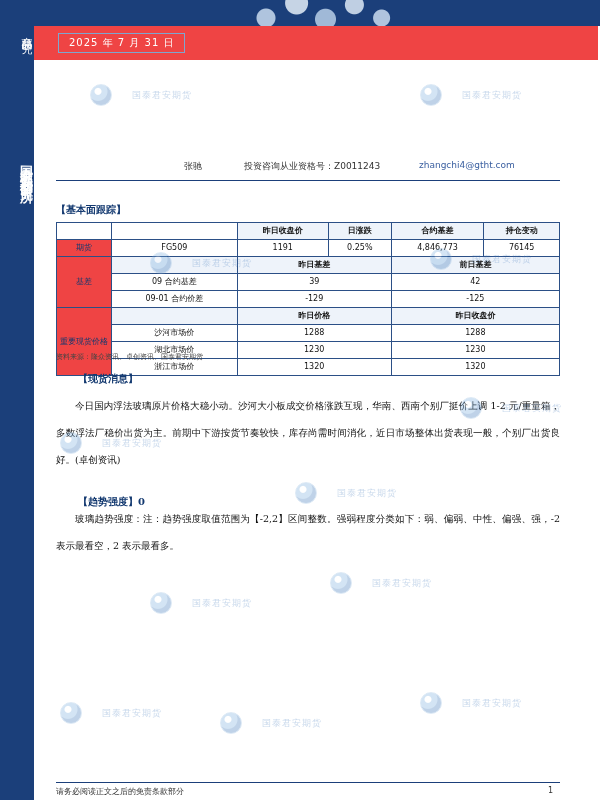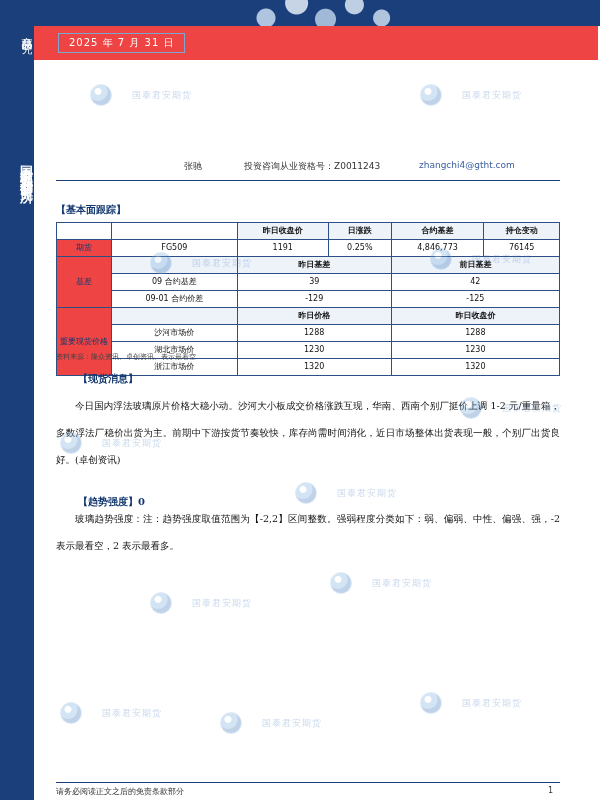--- a/index.html
+++ b/index.html
@@ -278,21 +278,21 @@
       <td colspan="2">1230</td>
     </tr>
     <tr>
       <td>浙江市场价</td>
       <td colspan="2">1320</td>
       <td colspan="2">1320</td>
     </tr>
   </tbody>
     </table>
 
-  <div class="srcline">资料来源：隆众资讯、卓创资讯、表示最看空</div>
+  <div class="srcline">资料来源：隆众资讯、卓创资讯、国泰君安期货</div>
 
   <div class="sec-head" style="left:78px;top:372px;text-align:right;">【现货消息】</div>
   <div class="para" style="left:56px;top:392px;width:504px;text-indent:19px;">今日国内浮法玻璃原片价格大稳小动。沙河大小板成交价格涨跌互现，华南、西南个别厂挺价上调 1-2 元/重量箱，多数浮法厂稳价出货为主。前期中下游按货节奏较快，库存尚需时间消化，近日市场整体出货表现一般，个别厂出货良好。(卓创资讯)</div>
 
   <div class="sec-head" style="left:78px;top:483px;margin-top:12px;">【趋势强度】0</div>
   <div class="para" style="left:56px;top:505px;width:504px;text-indent:19px;">玻璃趋势强度：注：趋势强度取值范围为【-2,2】区间整数。强弱程度分类如下：弱、偏弱、中性、偏强、强，-2 表示最看空，2 表示最看多。</div>
 
   <div class="footrule"></div>
   <div class="footnote">请务必阅读正文之后的免责条款部分</div>
   <div class="pageno">1</div>

